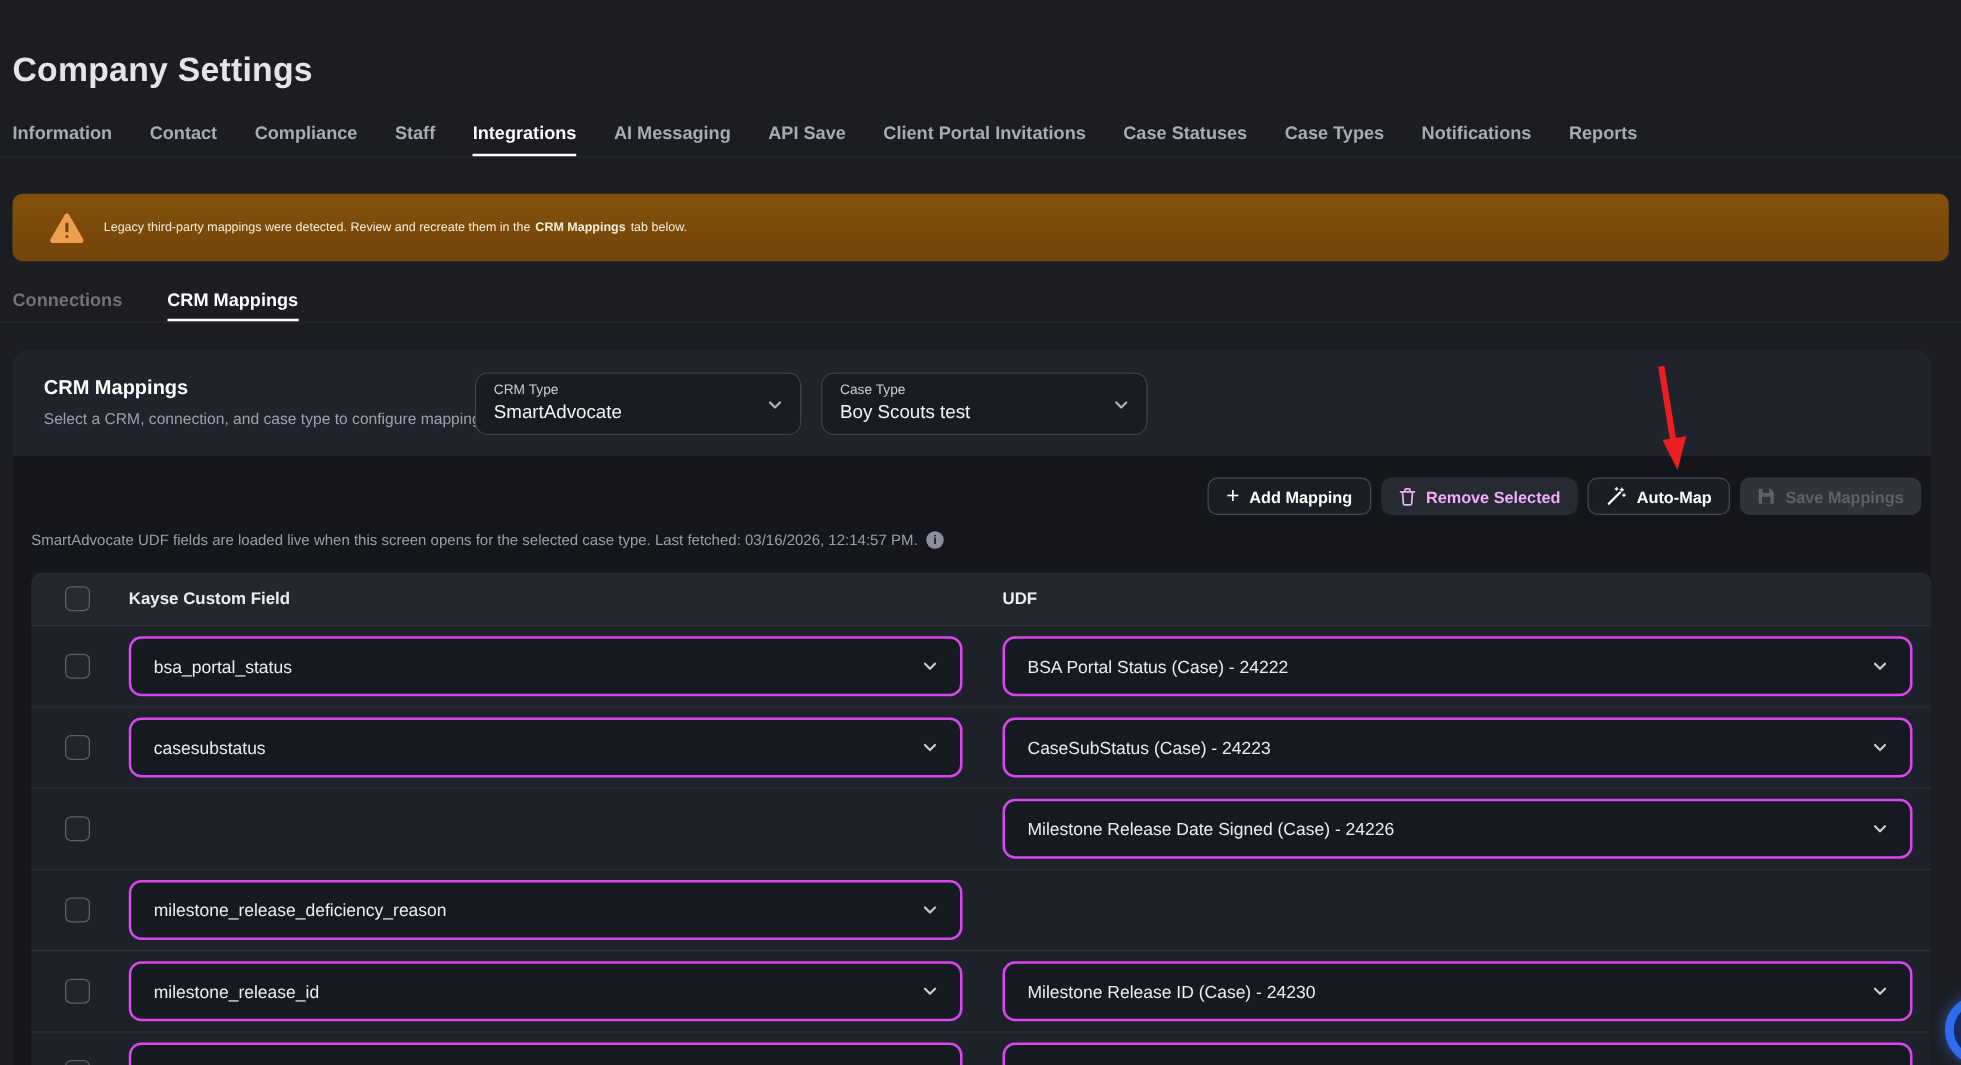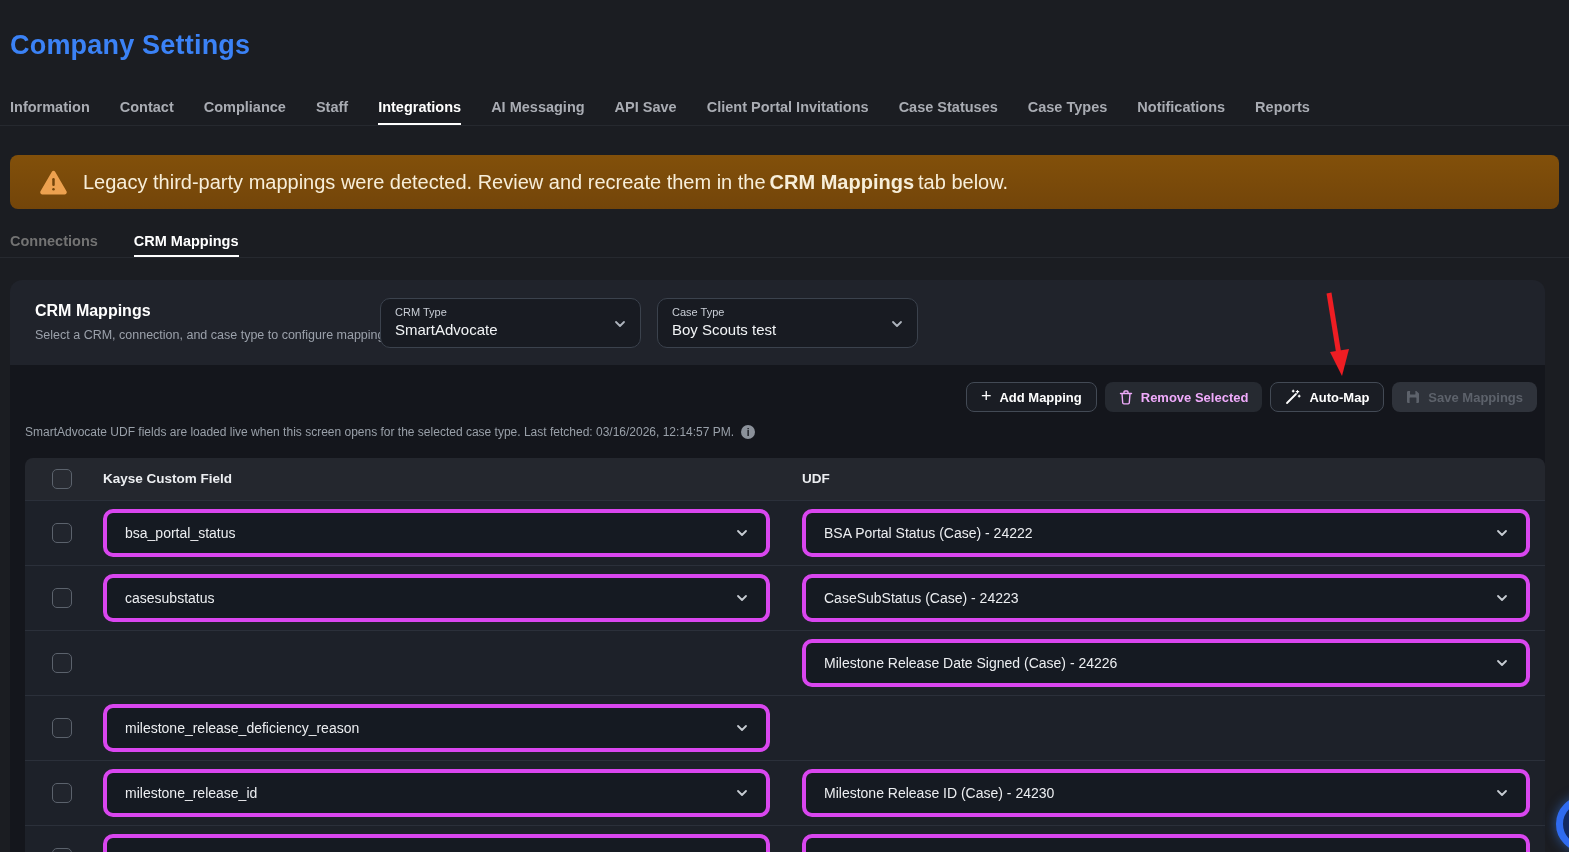--- a/index.html
+++ b/index.html
@@ -3,29 +3,29 @@
 <meta charset="utf-8">
 <style>
   * { margin:0; padding:0; box-sizing:border-box; }
   html,body { background:#101114; }
   #root {
     position:relative; width:1569px; height:852px; overflow:hidden;
     background:#1b1d22; color:#fff;
     font-family:"Liberation Sans", sans-serif;
   }
   
-  .page-title { position:absolute; left:10px; top:30px; font-size:27px; font-weight:800; letter-spacing:.2px; color:#3b82f6; }
+  .page-title { position:absolute; left:10px; top:41px; font-size:27px; font-weight:800; letter-spacing:.2px; color:#e5e5e5; }
   .tabbar { position:absolute; left:0; right:0; top:92px; height:34px; display:flex; gap:30px; padding-left:10px; border-bottom:1px solid #26292f; }
   .tab { font-size:14.5px; font-weight:700; color:#a9acb3; line-height:31px; border-bottom:2.5px solid transparent; cursor:pointer; white-space:nowrap; }
   .tab.active { color:#fff; border-bottom-color:#fff; }
   
   .banner { position:absolute; left:10px; top:155px; width:1549px; height:54px; border-radius:8px;
     background:linear-gradient(180deg,#82500a,#73450a); display:flex; align-items:center; padding-left:30px; }
   .banner .warn-icon { width:27px; height:25px; margin-right:16px; flex:0 0 auto; }
-  .banner-text { font-size:20px; color:#f7eed9; }
+  .banner-text { font-size:10px; color:#f7eed9; }
   .banner-text b { font-weight:800; margin:0 4px; }
   
   .subtabbar { position:absolute; left:0; right:0; top:228px; height:30px; display:flex; gap:36px; padding-left:10px; border-bottom:1px solid #26292f; }
   .subtab { font-size:14.5px; font-weight:700; color:#737373; line-height:27px; border-bottom:2.5px solid transparent; cursor:pointer; }
   .subtab.active { color:#fff; border-bottom-color:#fff; }
   
   .panel { position:absolute; left:10px; top:280px; width:1535px; height:572px; border-radius:12px 12px 0 0; overflow:hidden; display:flex; flex-direction:column; }
   .panel-header { position:relative; height:85px; background:#20232b; flex:0 0 auto; }
   .panel-title { position:absolute; left:25px; top:22px; font-size:16px; font-weight:800; color:#fff; }
   .panel-subtitle { position:absolute; left:25px; top:48px; font-size:12.5px; color:#9ba1ab; }
@@ -48,21 +48,21 @@
   .info-icon { width:14px; height:14px; border-radius:50%; background:#8b919a; color:#14161c; font-size:10px; font-weight:800; display:inline-flex; align-items:center; justify-content:center; font-style:normal; }
   
   .maptable { position:absolute; left:15px; top:93px; width:1520px; }
   .thead { position:relative; height:42px; background:#24272e; border-radius:8px 8px 0 0; }
   .th-field { position:absolute; left:78px; top:13px; font-size:13.5px; font-weight:700; color:#eceef1; }
   .th-udf { position:absolute; left:777px; top:13px; font-size:13.5px; font-weight:700; color:#eceef1; }
   .checkbox { width:20px; height:20px; border:1.5px solid #5b626c; border-radius:5px; background:rgba(255,255,255,0.02); cursor:pointer; }
   .thead .checkbox { position:absolute; left:27px; top:11px; }
   .trow { position:relative; height:65px; background:#1d2129; border-top:1px solid #2b303a; }
   .trow .checkbox { position:absolute; left:27px; top:22px; }
-  .fieldselect { position:absolute; top:8px; height:48px; border:4px solid #d946ef; background:#151a22; border-radius:10px; display:flex; align-items:center; padding:0 16px 0 18px; font-size:14px; color:#eceef1; cursor:pointer; }
+  .fieldselect { position:absolute; top:8px; height:48px; border:2px solid #d946ef; background:#151a22; border-radius:10px; display:flex; align-items:center; padding:0 16px 0 18px; font-size:14px; color:#eceef1; cursor:pointer; }
   .fieldselect .chev { margin-left:auto; color:#c7ccd3; }
   .sel-left { left:78px; width:667px; }
   .sel-right { left:777px; width:728px; }
   
   .red-arrow { position:absolute; left:1318px; top:290px; pointer-events:none; }
   .fab { position:absolute; left:1556px; top:796px; width:56px; height:56px; border-radius:50%;
     background:#132a63; border:7px solid #2f6bf0; box-shadow:0 0 12px rgba(59,130,246,.55); cursor:pointer; }
 </style>
 </head>
 <body>

